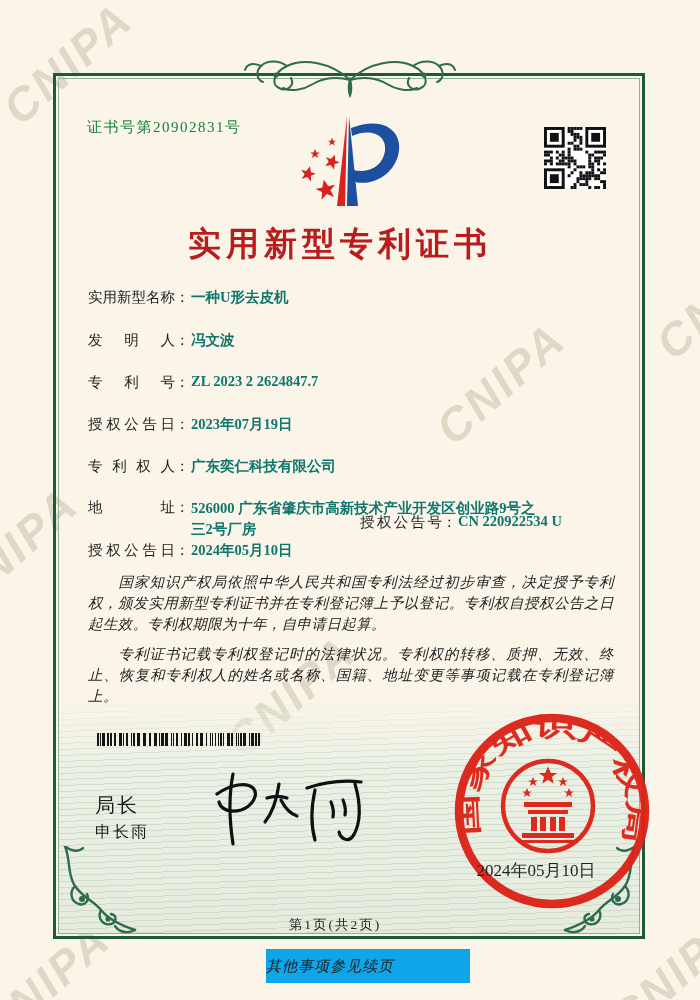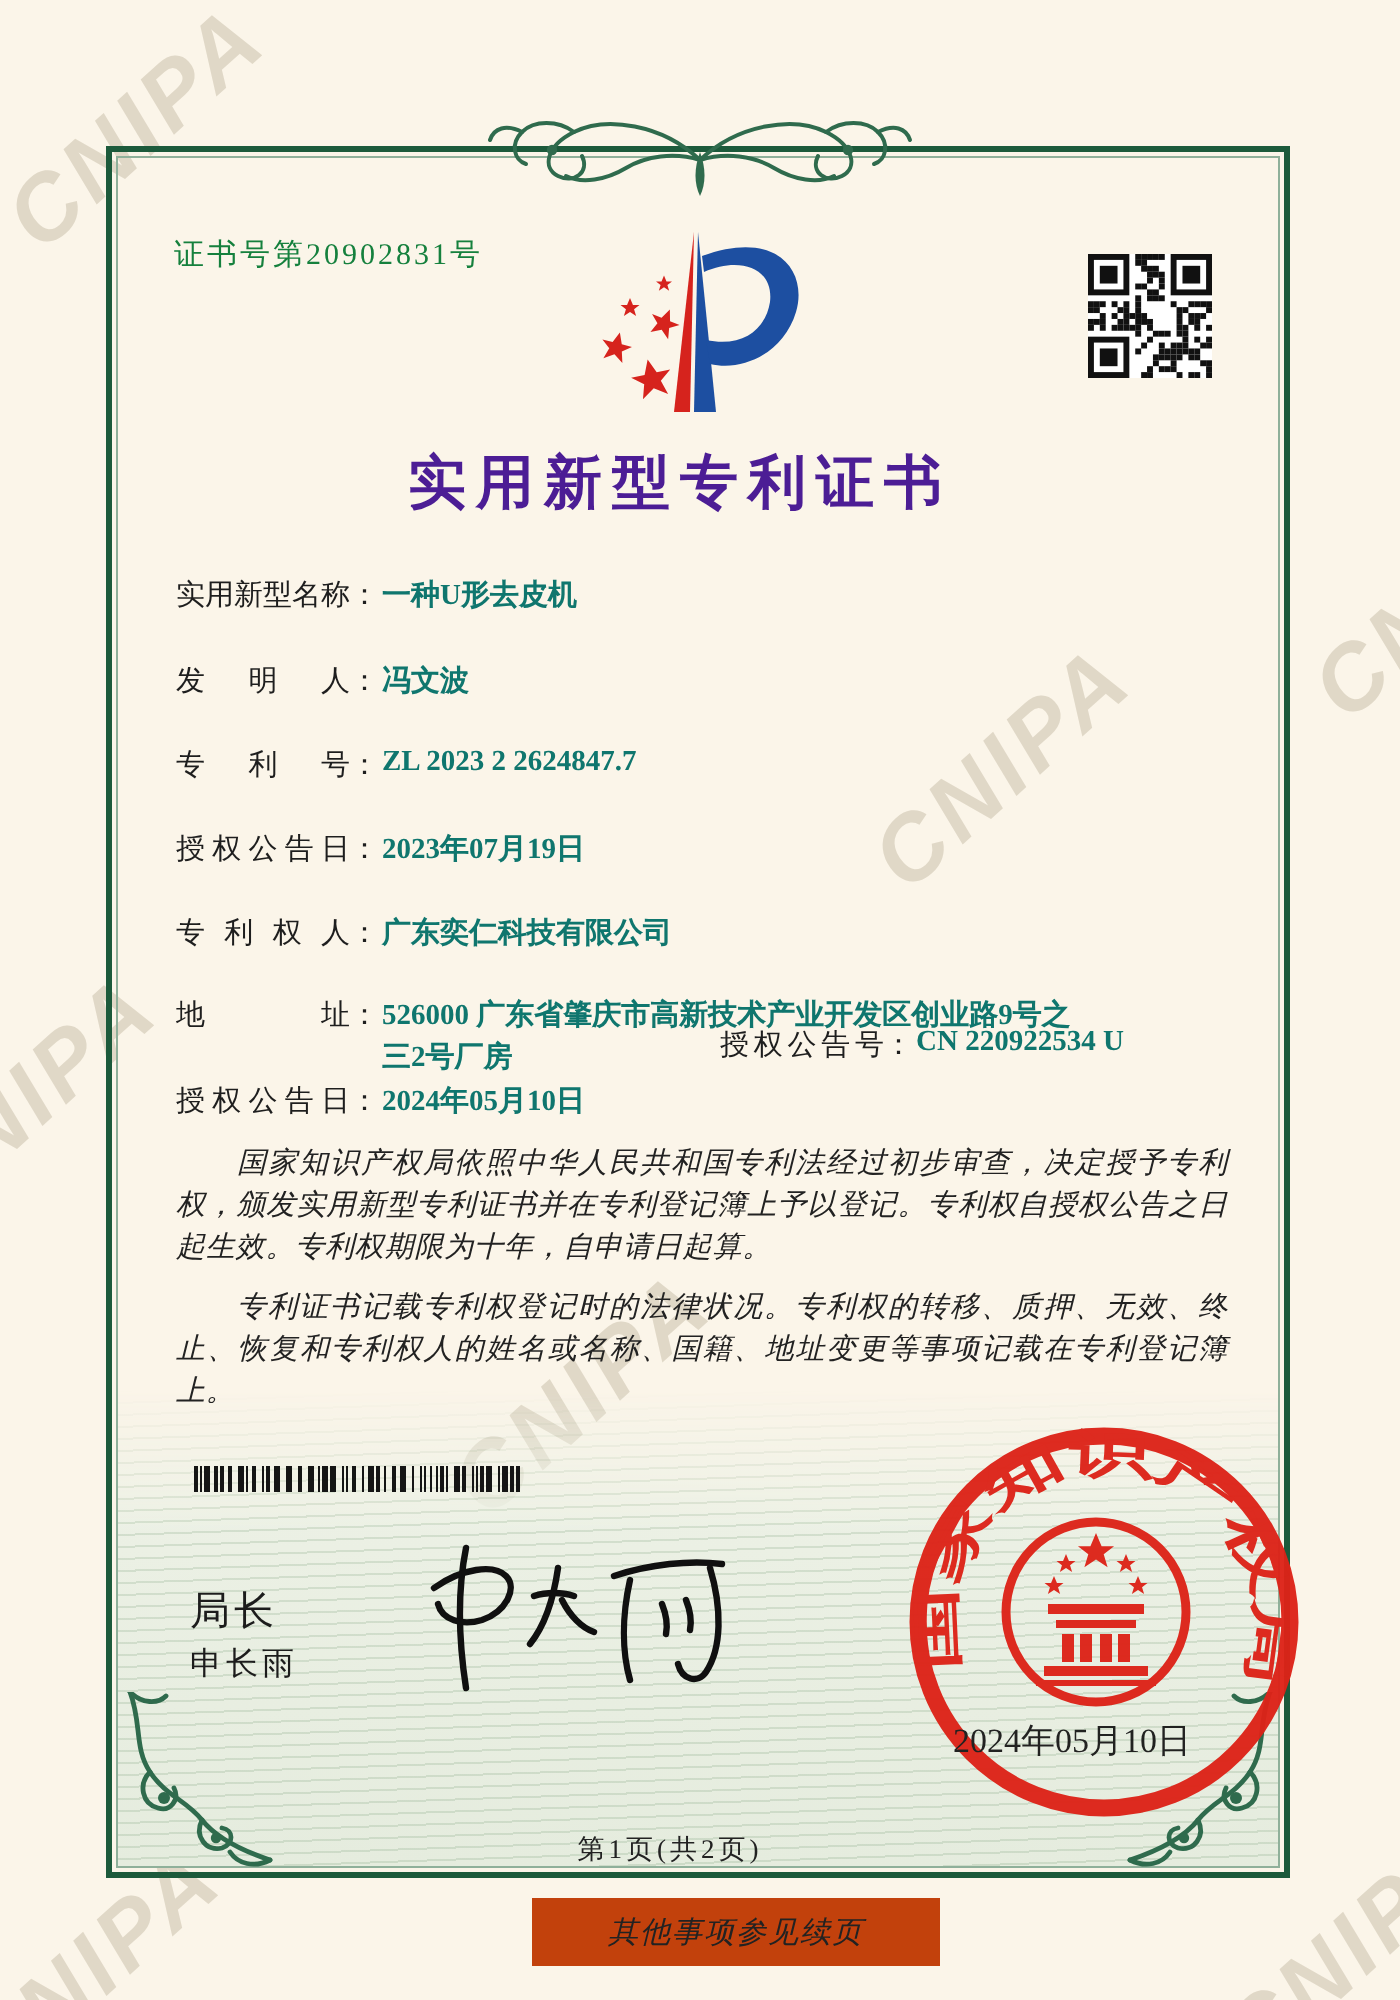--- a/index.html
+++ b/index.html
@@ -15,21 +15,21 @@
   .green-zone{position:absolute;left:3px;right:3px;bottom:3px;height:238px;
       background:
         repeating-linear-gradient(178deg, rgba(110,150,110,0.20) 0 1px, rgba(0,0,0,0) 1px 6px),
         linear-gradient(180deg,#eef2e7,#e5ecde);
       -webkit-mask-image:linear-gradient(180deg,transparent 0,#000 70px);
       mask-image:linear-gradient(180deg,transparent 0,#000 70px);}
   .cert-no{position:absolute;left:87px;top:118px;font-size:15px;letter-spacing:1.5px;color:#15803d;}
   .logo{position:absolute;left:292px;top:112px;width:120px;height:100px;}
   .qr{position:absolute;left:544px;top:127px;width:62px;height:62px;background:#fff;}
   .title{position:absolute;left:0;right:20px;top:222px;text-align:center;
-         font-size:29px;font-weight:bold;letter-spacing:5px;color:#4c1d95;}
+         font-size:33px;font-weight:bold;letter-spacing:5px;color:#b91c1c;}
   .row{position:absolute;white-space:nowrap;font-size:14.5px;color:#1e1e1e;}
   .row .lbl{display:inline-block;width:87px;text-align:justify;text-align-last:justify;vertical-align:top;font-family:Liberation Mono, monospace;}
   .row .lbl-s{width:82px;}
   .row .sep{display:inline-block;width:16px;vertical-align:top;}
   .row .val{display:inline-block;vertical-align:top;font-weight:700;color:#0f766e;}
   .row .val-wrap{white-space:normal;width:356px;line-height:21px;}
   .paras{position:absolute;left:88px;top:572px;width:526px;}
   .paras p{margin:0 0 9px 0;font-style:italic;font-size:14.5px;line-height:21px;
            letter-spacing:0.4px;text-indent:2.1em;text-align:justify;color:#222;}
   .barcode{position:absolute;left:97px;top:733px;width:182px;height:13px;display:flex;align-items:stretch;}
@@ -37,22 +37,22 @@
   .role{position:absolute;left:95px;top:792px;font-family:"Liberation Sans","DejaVu Sans",sans-serif;
         font-size:20px;letter-spacing:2px;color:#1c1c1c;}
   .dname{position:absolute;left:95px;top:822px;font-family:"Liberation Sans","DejaVu Sans",sans-serif;
         font-size:16px;letter-spacing:2px;color:#1c1c1c;}
   .sig{position:absolute;left:203px;top:760px;width:170px;height:90px;}
   .seal{position:absolute;left:448px;top:710px;width:208px;height:205px;z-index:6;opacity:0.96;}
   .corner-orn{position:absolute;width:80px;height:92px;z-index:2;}
   .top-orn{position:absolute;left:243px;top:50px;width:214px;height:52px;z-index:2;}
   .page-num{position:absolute;left:0;right:30px;top:916px;text-align:center;
             font-size:13.5px;letter-spacing:2px;color:#222;}
-  .note-box{position:absolute;left:266px;top:949px;width:204px;height:34px;background:#c2410c;
-            display:flex;align-items:center;justify-content:center;}
+  .note-box{position:absolute;left:266px;top:949px;width:204px;height:34px;background:#0ea5e9;
+            display:flex;align-items:center;justify-content:flex-start;}
   .note-box span{font-style:italic;font-size:15px;letter-spacing:1px;color:#222;}
   svg{display:block;}
 </style>
 </head>
 <body>
 
 <div id="page">
 
   <svg width="0" height="0" style="position:absolute">
     <defs>

